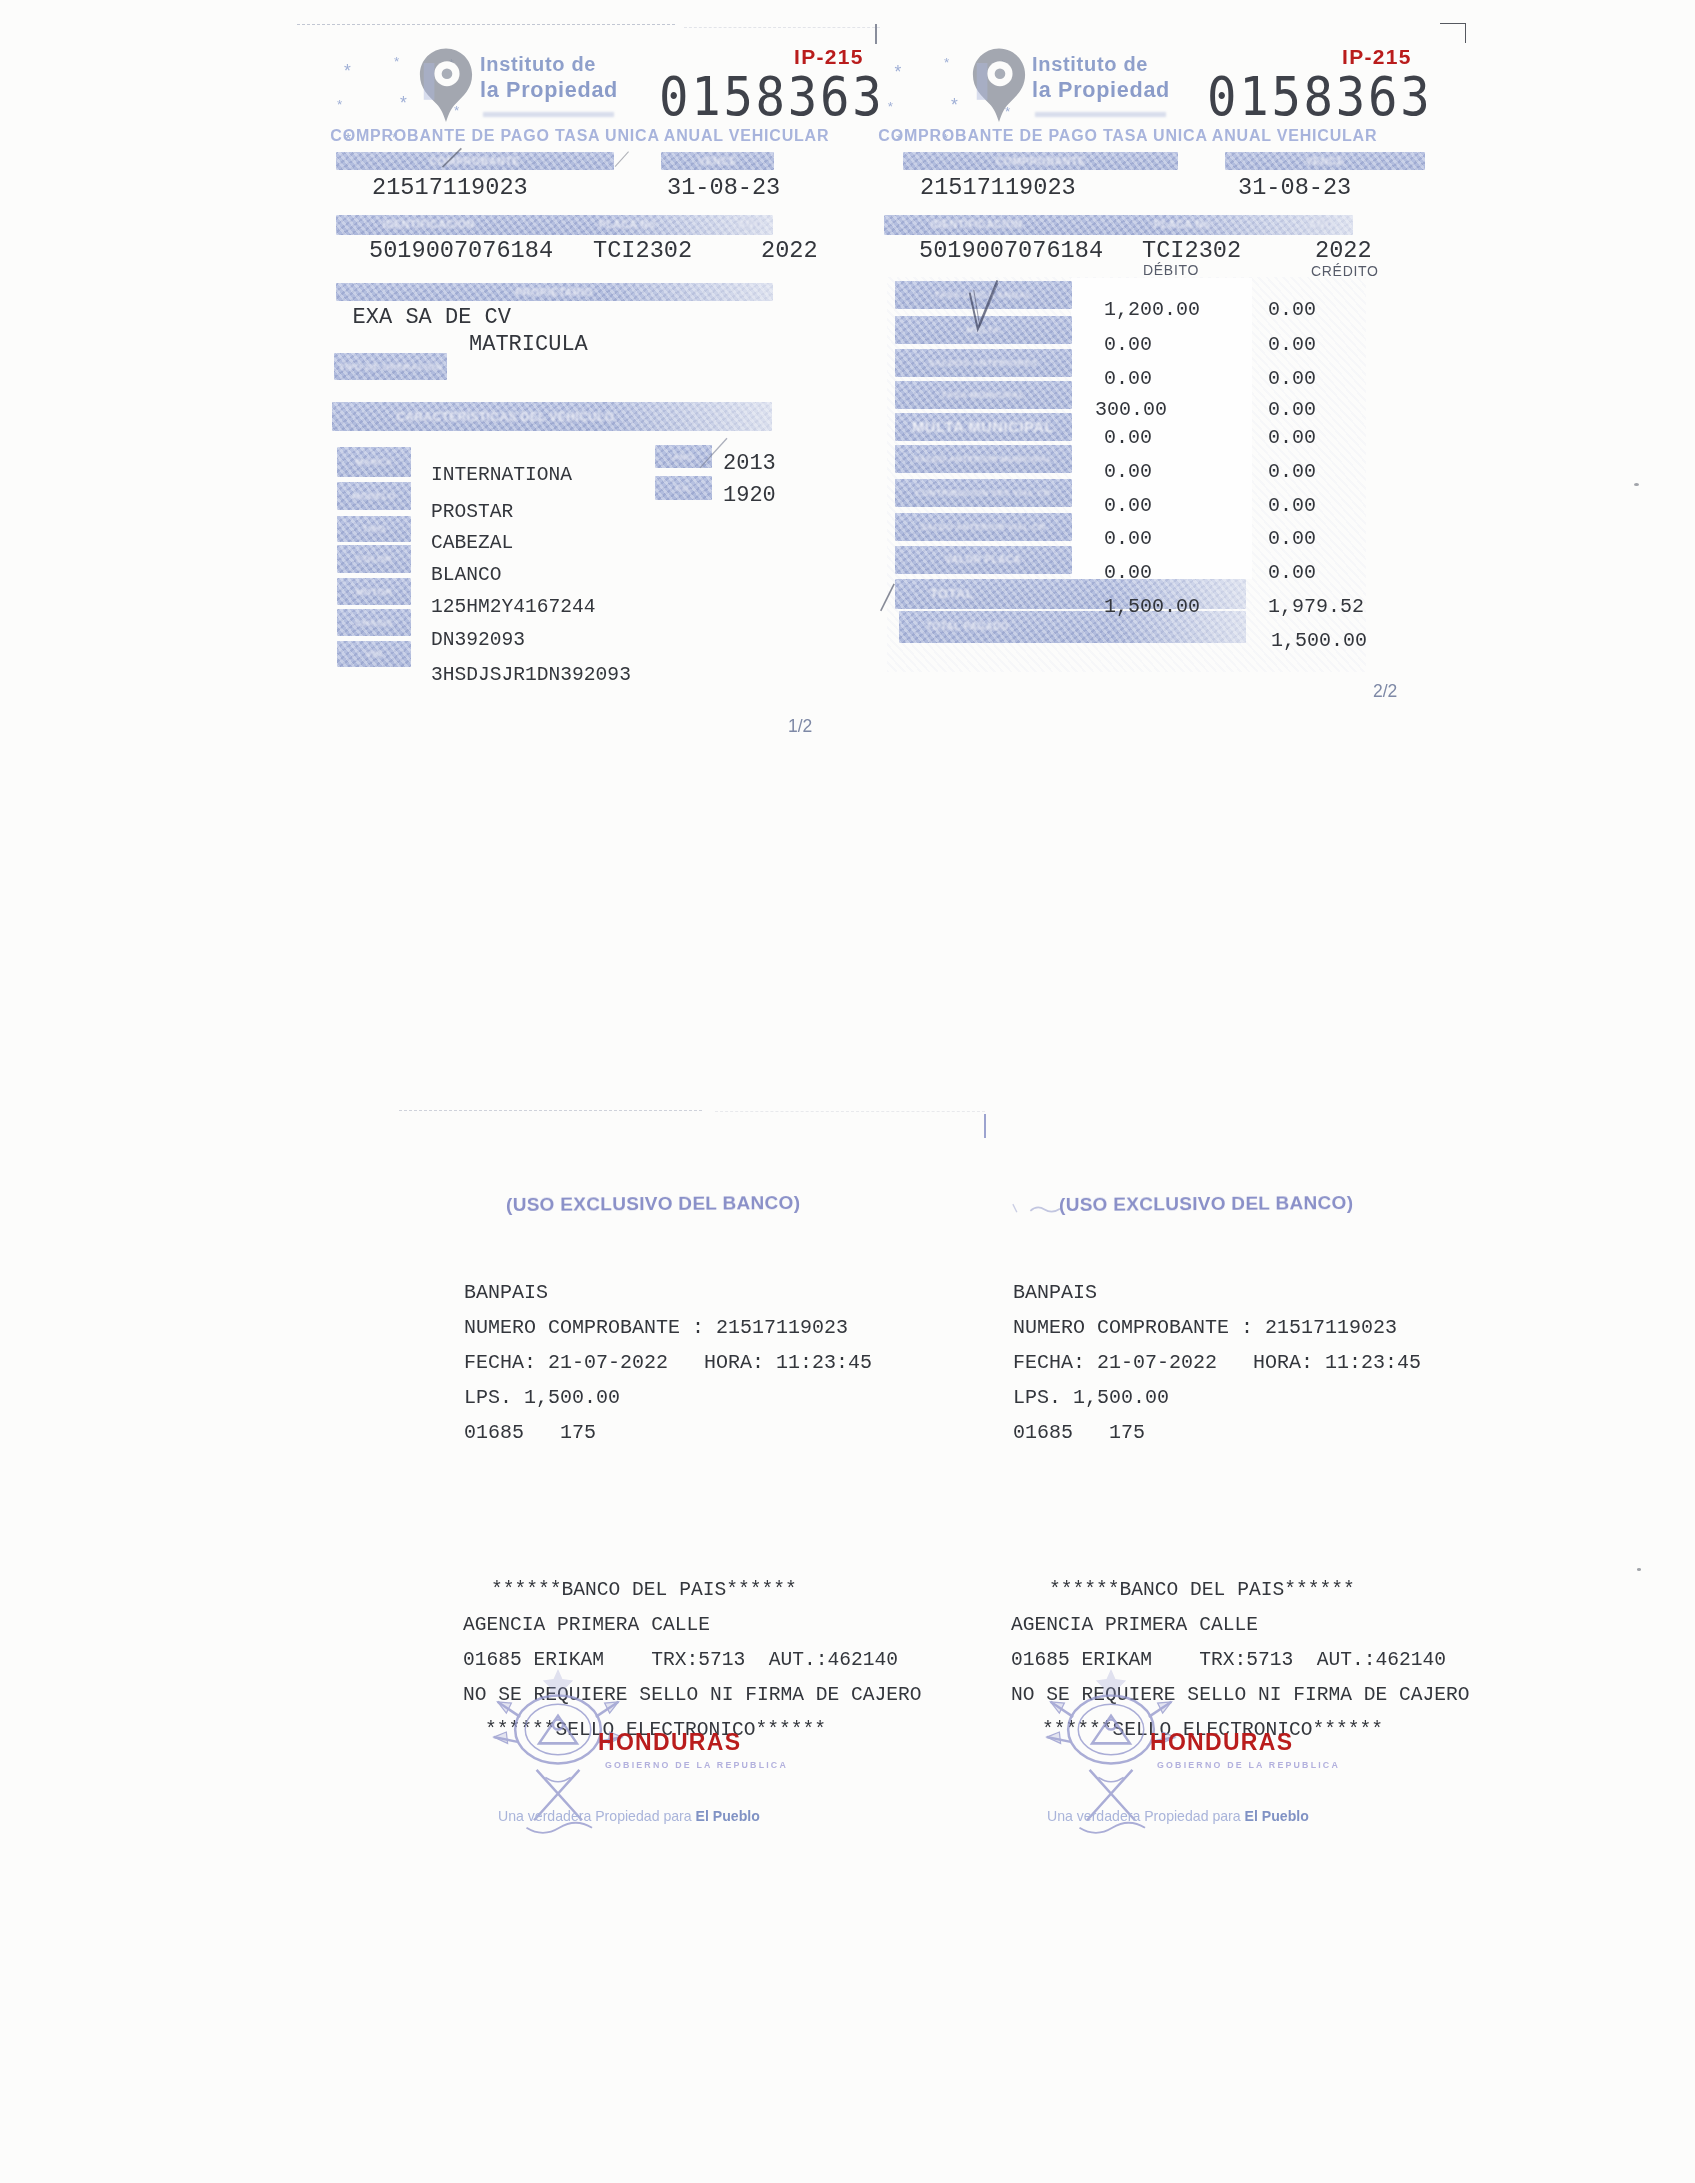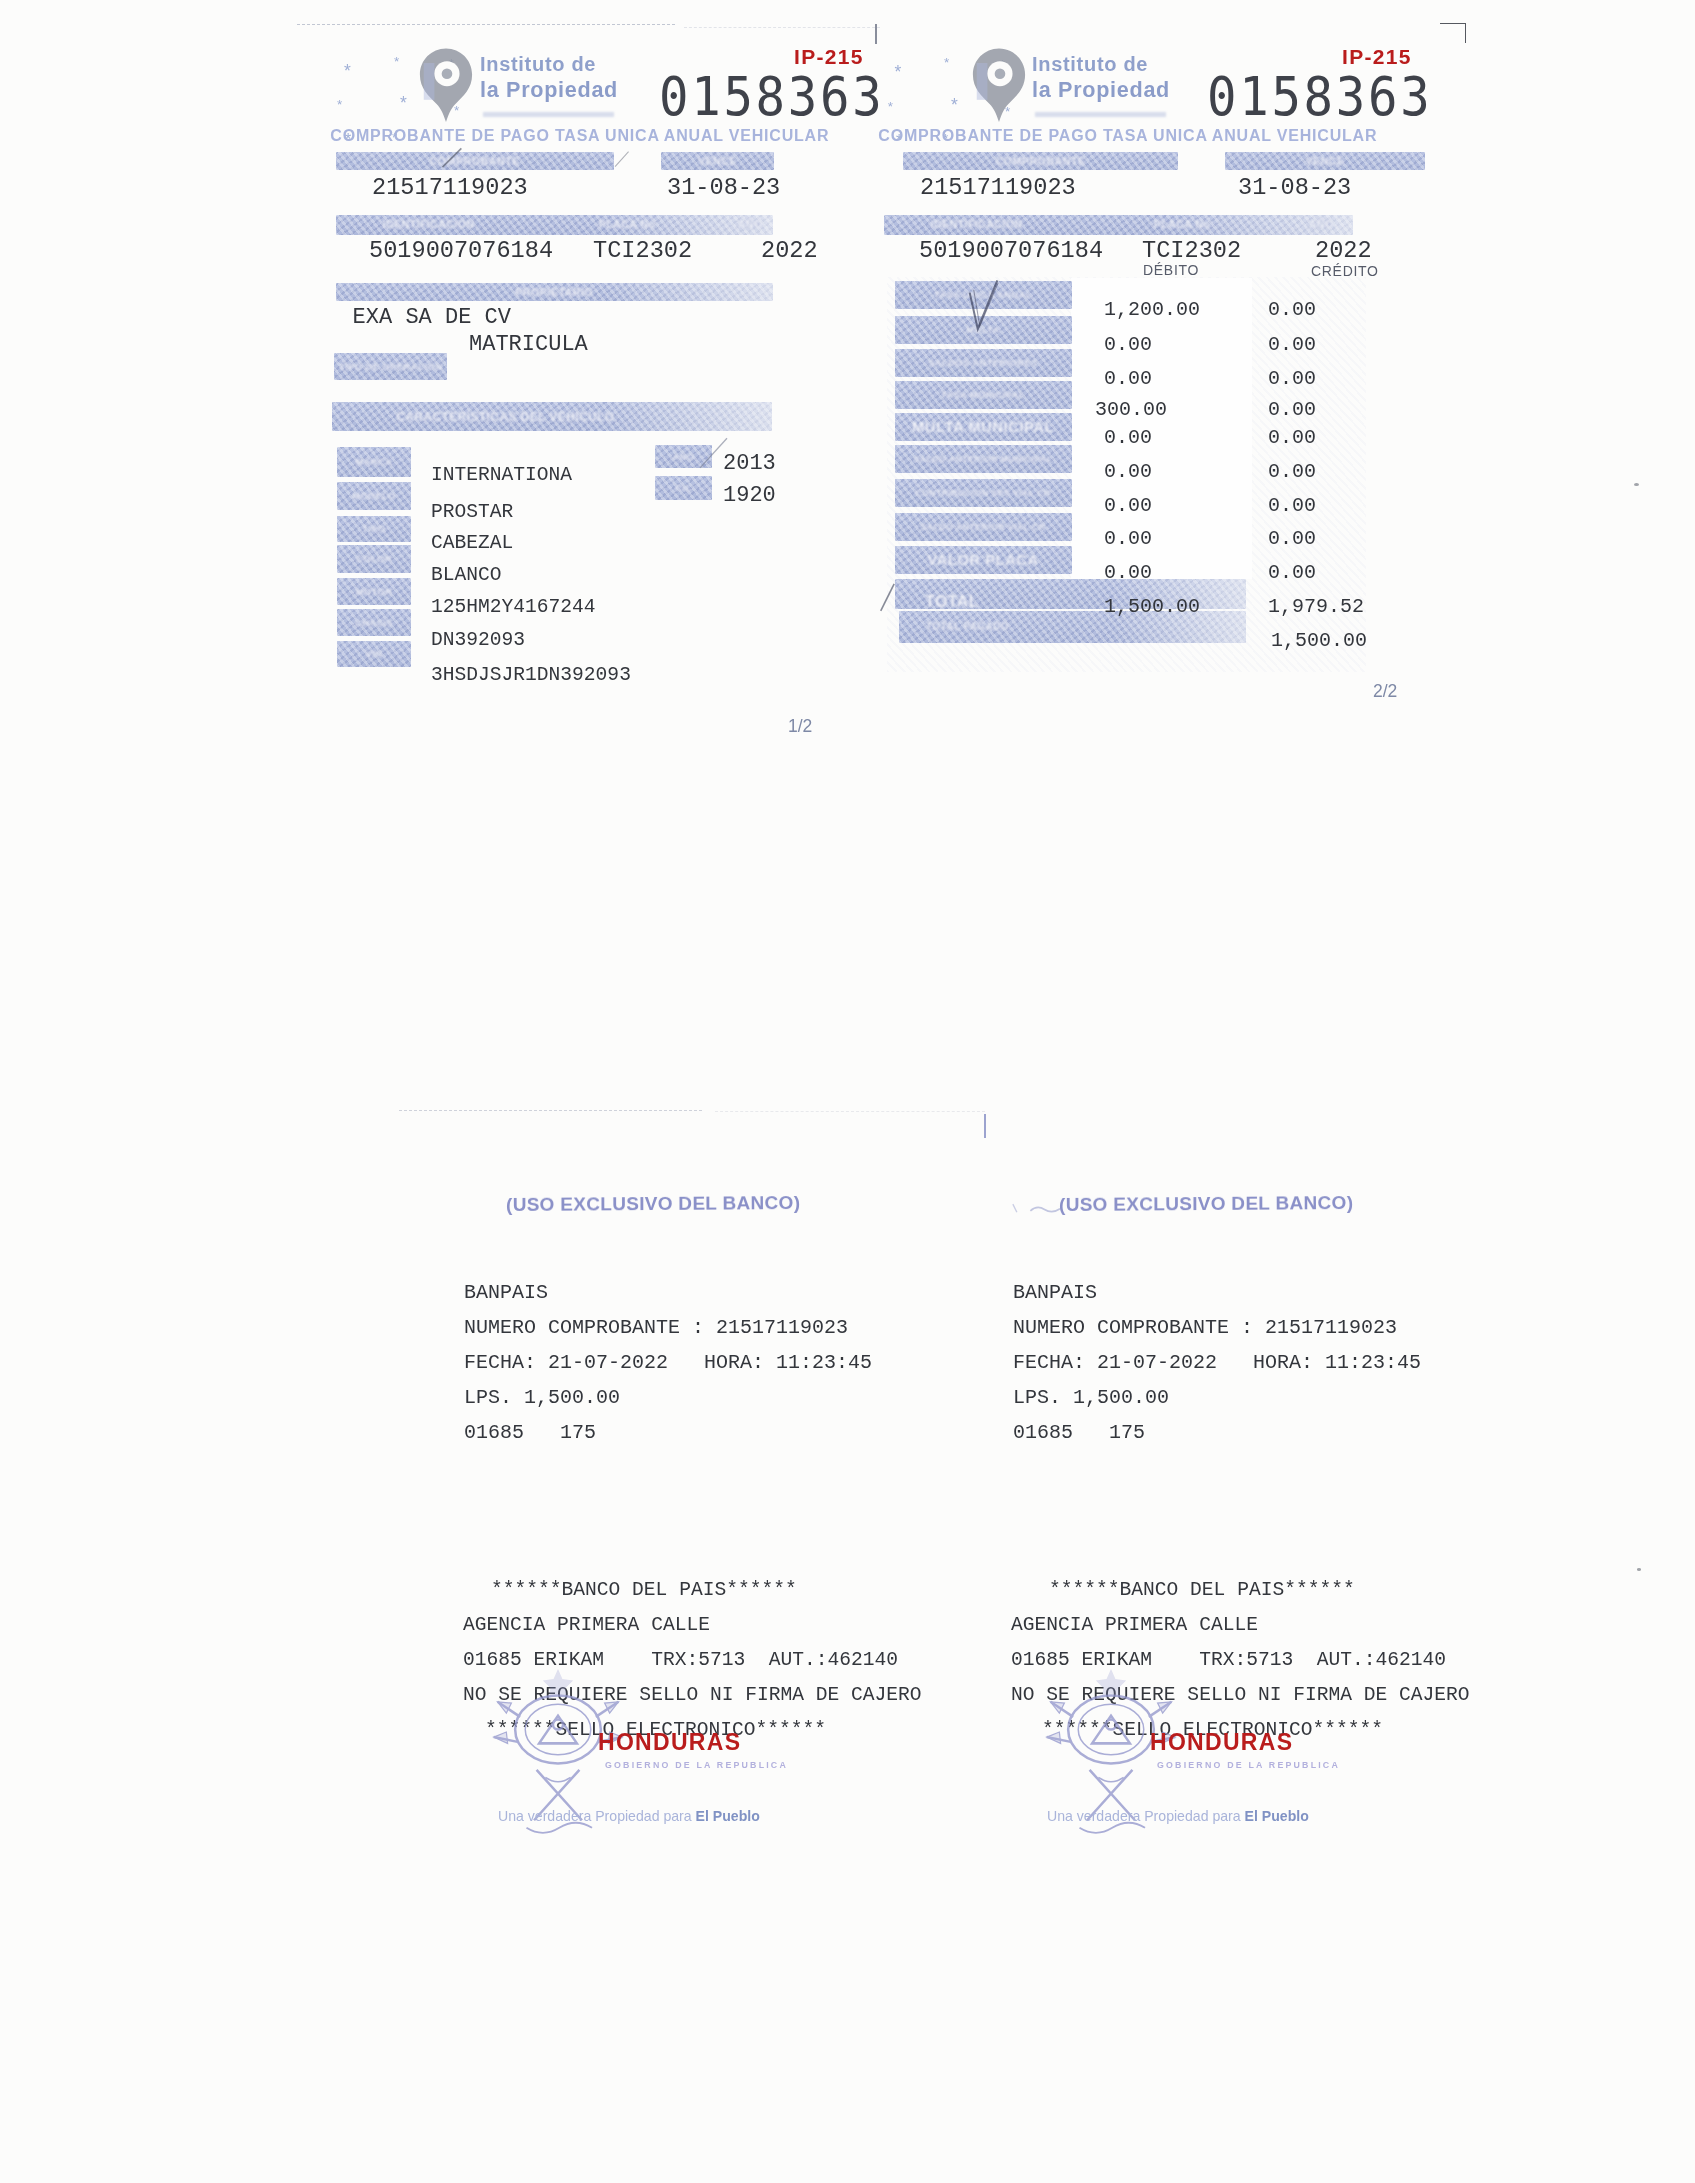--- a/index.html
+++ b/index.html
@@ -251,24 +251,24 @@
     <div class="bar solid" style="left:17.5px;top:426px;width:177px;height:28px;">
         <span class="lbl" style="font-size:8.8px;">SALDO ANTERIOR MUNICIPAL</span>
       </div>
     <div class="bar solid" style="left:17.5px;top:460px;width:177px;height:28px;">
         <span class="lbl" style="font-size:8.8px;">CONTRIBUCION SPS VIAL CR</span>
       </div>
     <div class="bar solid" style="left:17.5px;top:494px;width:177px;height:28px;">
         <span class="lbl" style="font-size:8.8px;">SALDO ANTERIOR VIAL CR</span>
       </div>
     <div class="bar solid" style="left:17.5px;top:527px;width:177px;height:28px;">
-        <span class="lbl" style="font-size:15px;">VALOR PLACA</span>
+        <span class="lbl" style="font-size:10px;">VALOR PLACA</span>
       </div>
     <div class="bar" style="left:17.5px;top:560px;width:351px;height:30px;">
-        <span class="lbl" style="font-size:16px;left:-118px;margin-top:8px;">TOTAL</span>
+        <span class="lbl" style="font-size:13px;left:-118px;">TOTAL</span>
       </div>
     <div class="bar" style="left:22px;top:592px;width:347px;height:32px;">
         <span class="lbl" style="font-size:10px;left:-105px;">TOTAL PAGADO</span>
       </div>
 
     <div class="tw fs30" style="left:227px;top:279px;">1,200.00</div>
     <div class="tw fs30" style="left:227px;top:314px;">0.00</div>
     <div class="tw fs30" style="left:227px;top:348px;">0.00</div>
     <div class="tw fs30" style="left:218px;top:379px;">300.00</div>
     <div class="tw fs30" style="left:227px;top:407px;">0.00</div>

